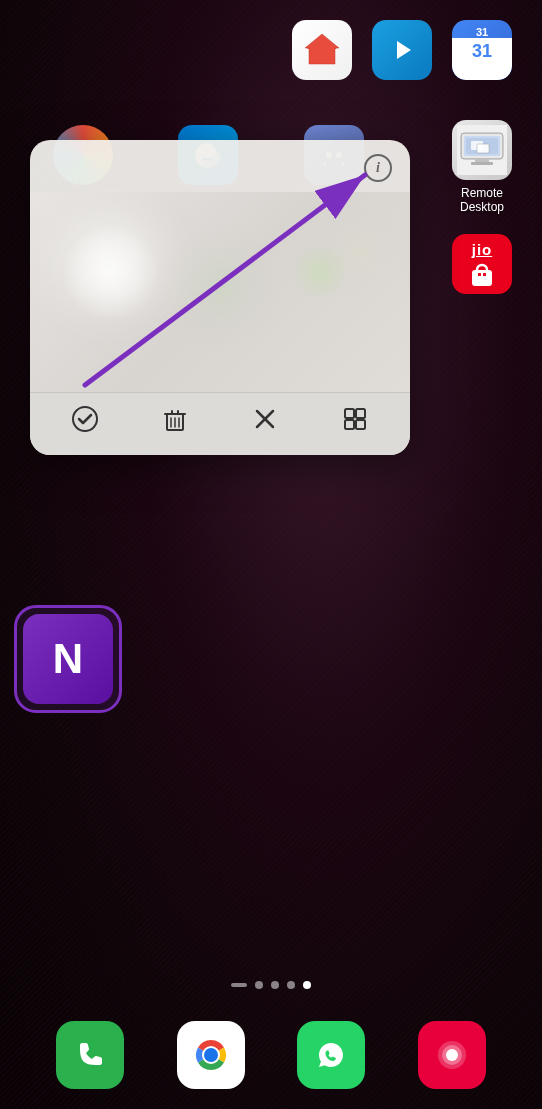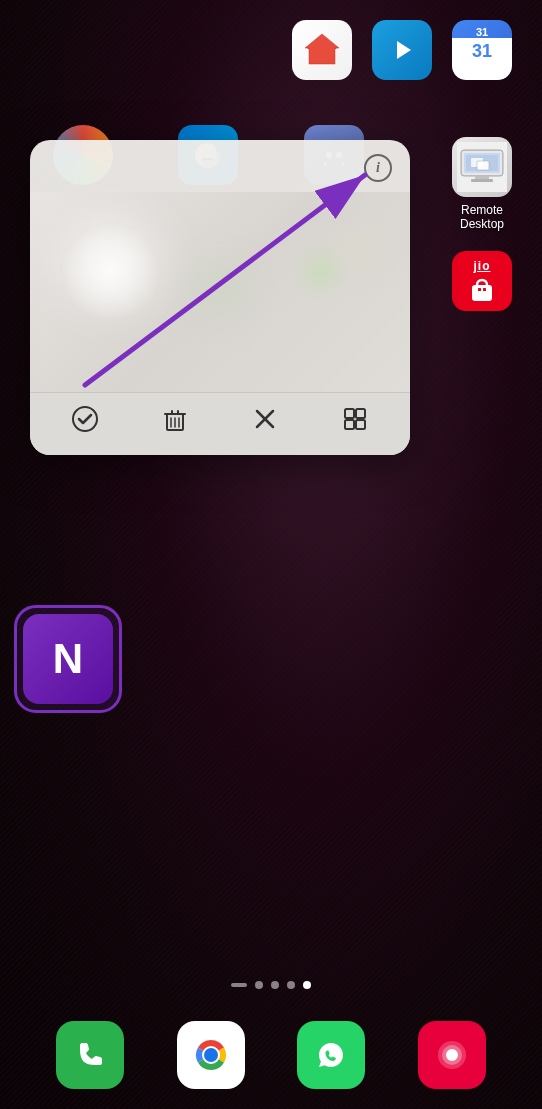--- a/index.html
+++ b/index.html
@@ -91,21 +91,20 @@
 
     
     .right-icons {
       position: absolute;
       top: 120px;
       right: 20px;
       display: flex;
       flex-direction: column;
       gap: 20px;
       align-items: center;
-      margin-top: 17px;
     }
 
     
     .context-popup {
       position: absolute;
       top: 140px;
       left: 30px;
       width: 380px;
       background: rgba(240, 238, 235, 0.95);
       border-radius: 20px;
@@ -389,21 +388,21 @@
 
         <rect x="18" y="34" width="14" height="3" fill="#c0c0c0"></rect>
         <rect x="14" y="37" width="22" height="3" rx="1" fill="#b0b0b0"></rect>
       </svg>
     </div>
     <span class="app-label">Remote<br>Desktop</span>
   </div>
 
   <div class="app-icon-wrapper">
     <div class="app-icon icon-jiomart" style="background: #e8001c; border-radius:14px; display:flex; align-items:center; justify-content:center; flex-direction:column; gap:2px;">
-      <div style="color:white; font-size:12px; font-weight:700; letter-spacing:1px;text-decoration:underline;">jio</div>
+      <div style="color:white; font-size:15px; font-weight:700; letter-spacing:1px;text-decoration:underline;">jio</div>
 
       <svg width="28" height="28" viewBox="0 0 28 28">
         <rect x="4" y="10" width="20" height="16" rx="3" fill="white"></rect>
         <path d="M9 10 C9 7 11 5 14 5 C17 5 19 7 19 10" fill="none" stroke="white" stroke-width="2.5"></path>
         <rect x="10" y="13" width="3" height="3" rx="0.5" fill="#e8001c"></rect>
         <rect x="15" y="13" width="3" height="3" rx="0.5" fill="#e8001c"></rect>
       </svg>
     </div>
     <span class="app-label"></span>
   </div>

